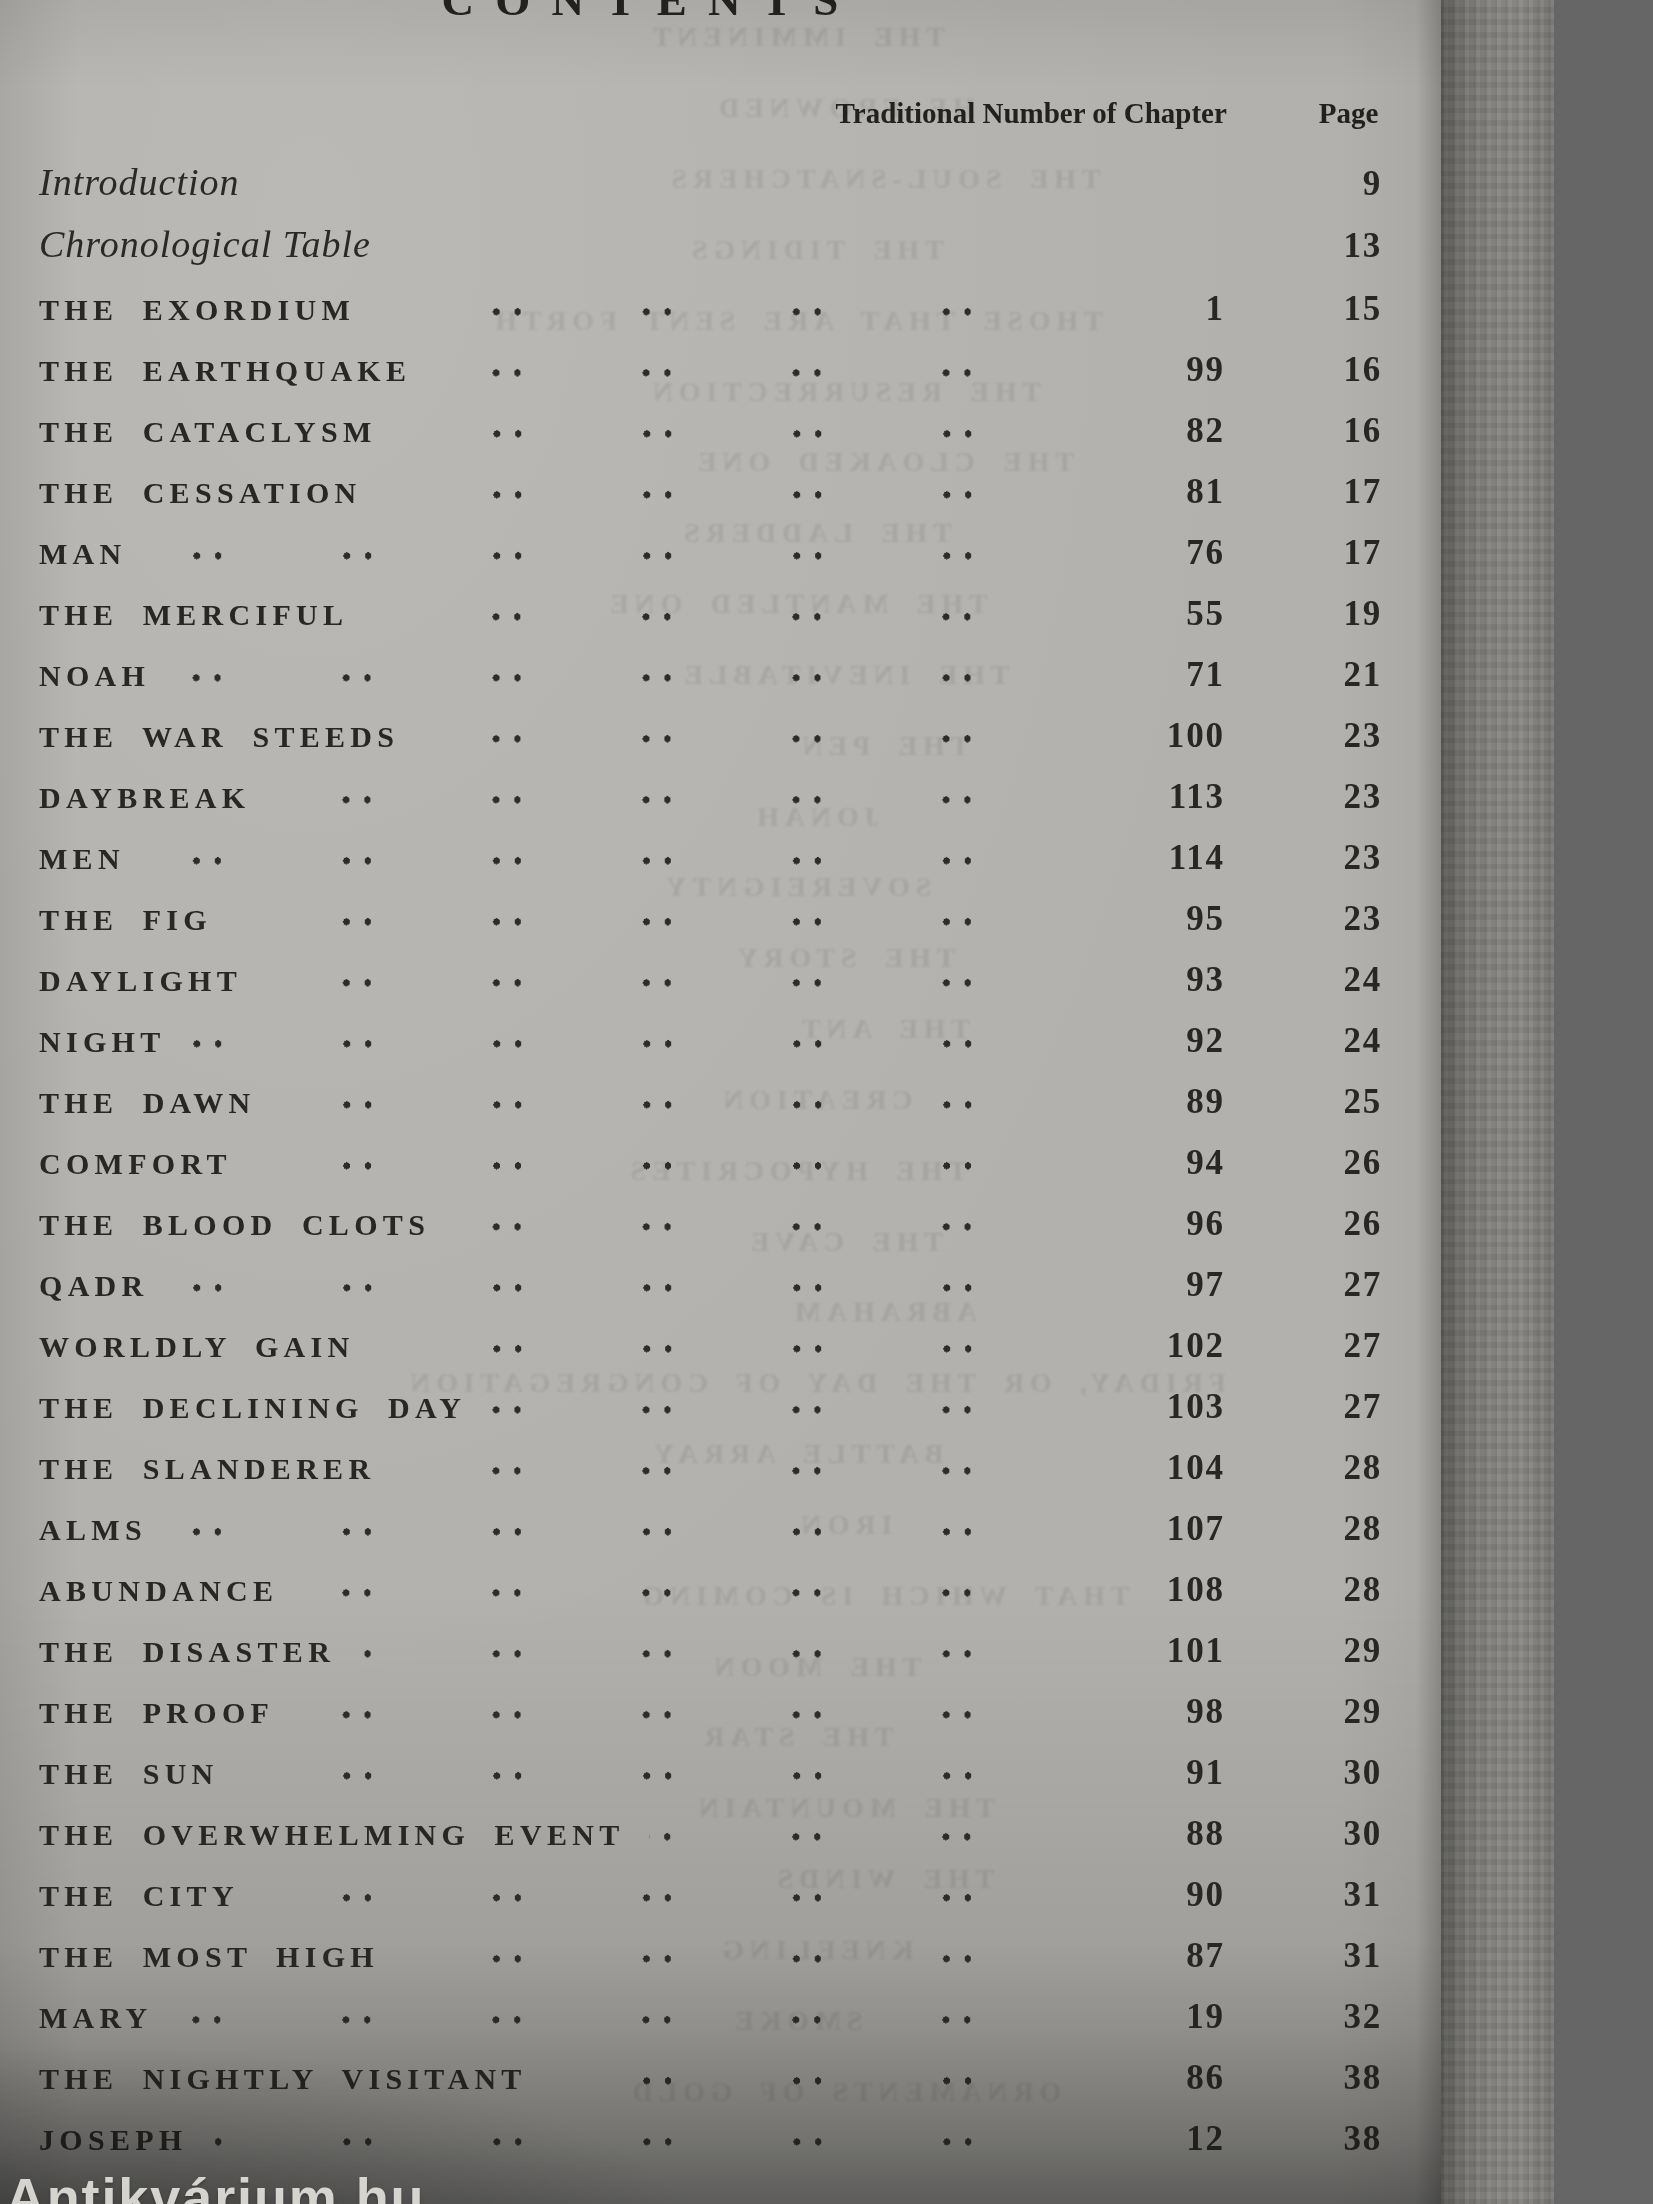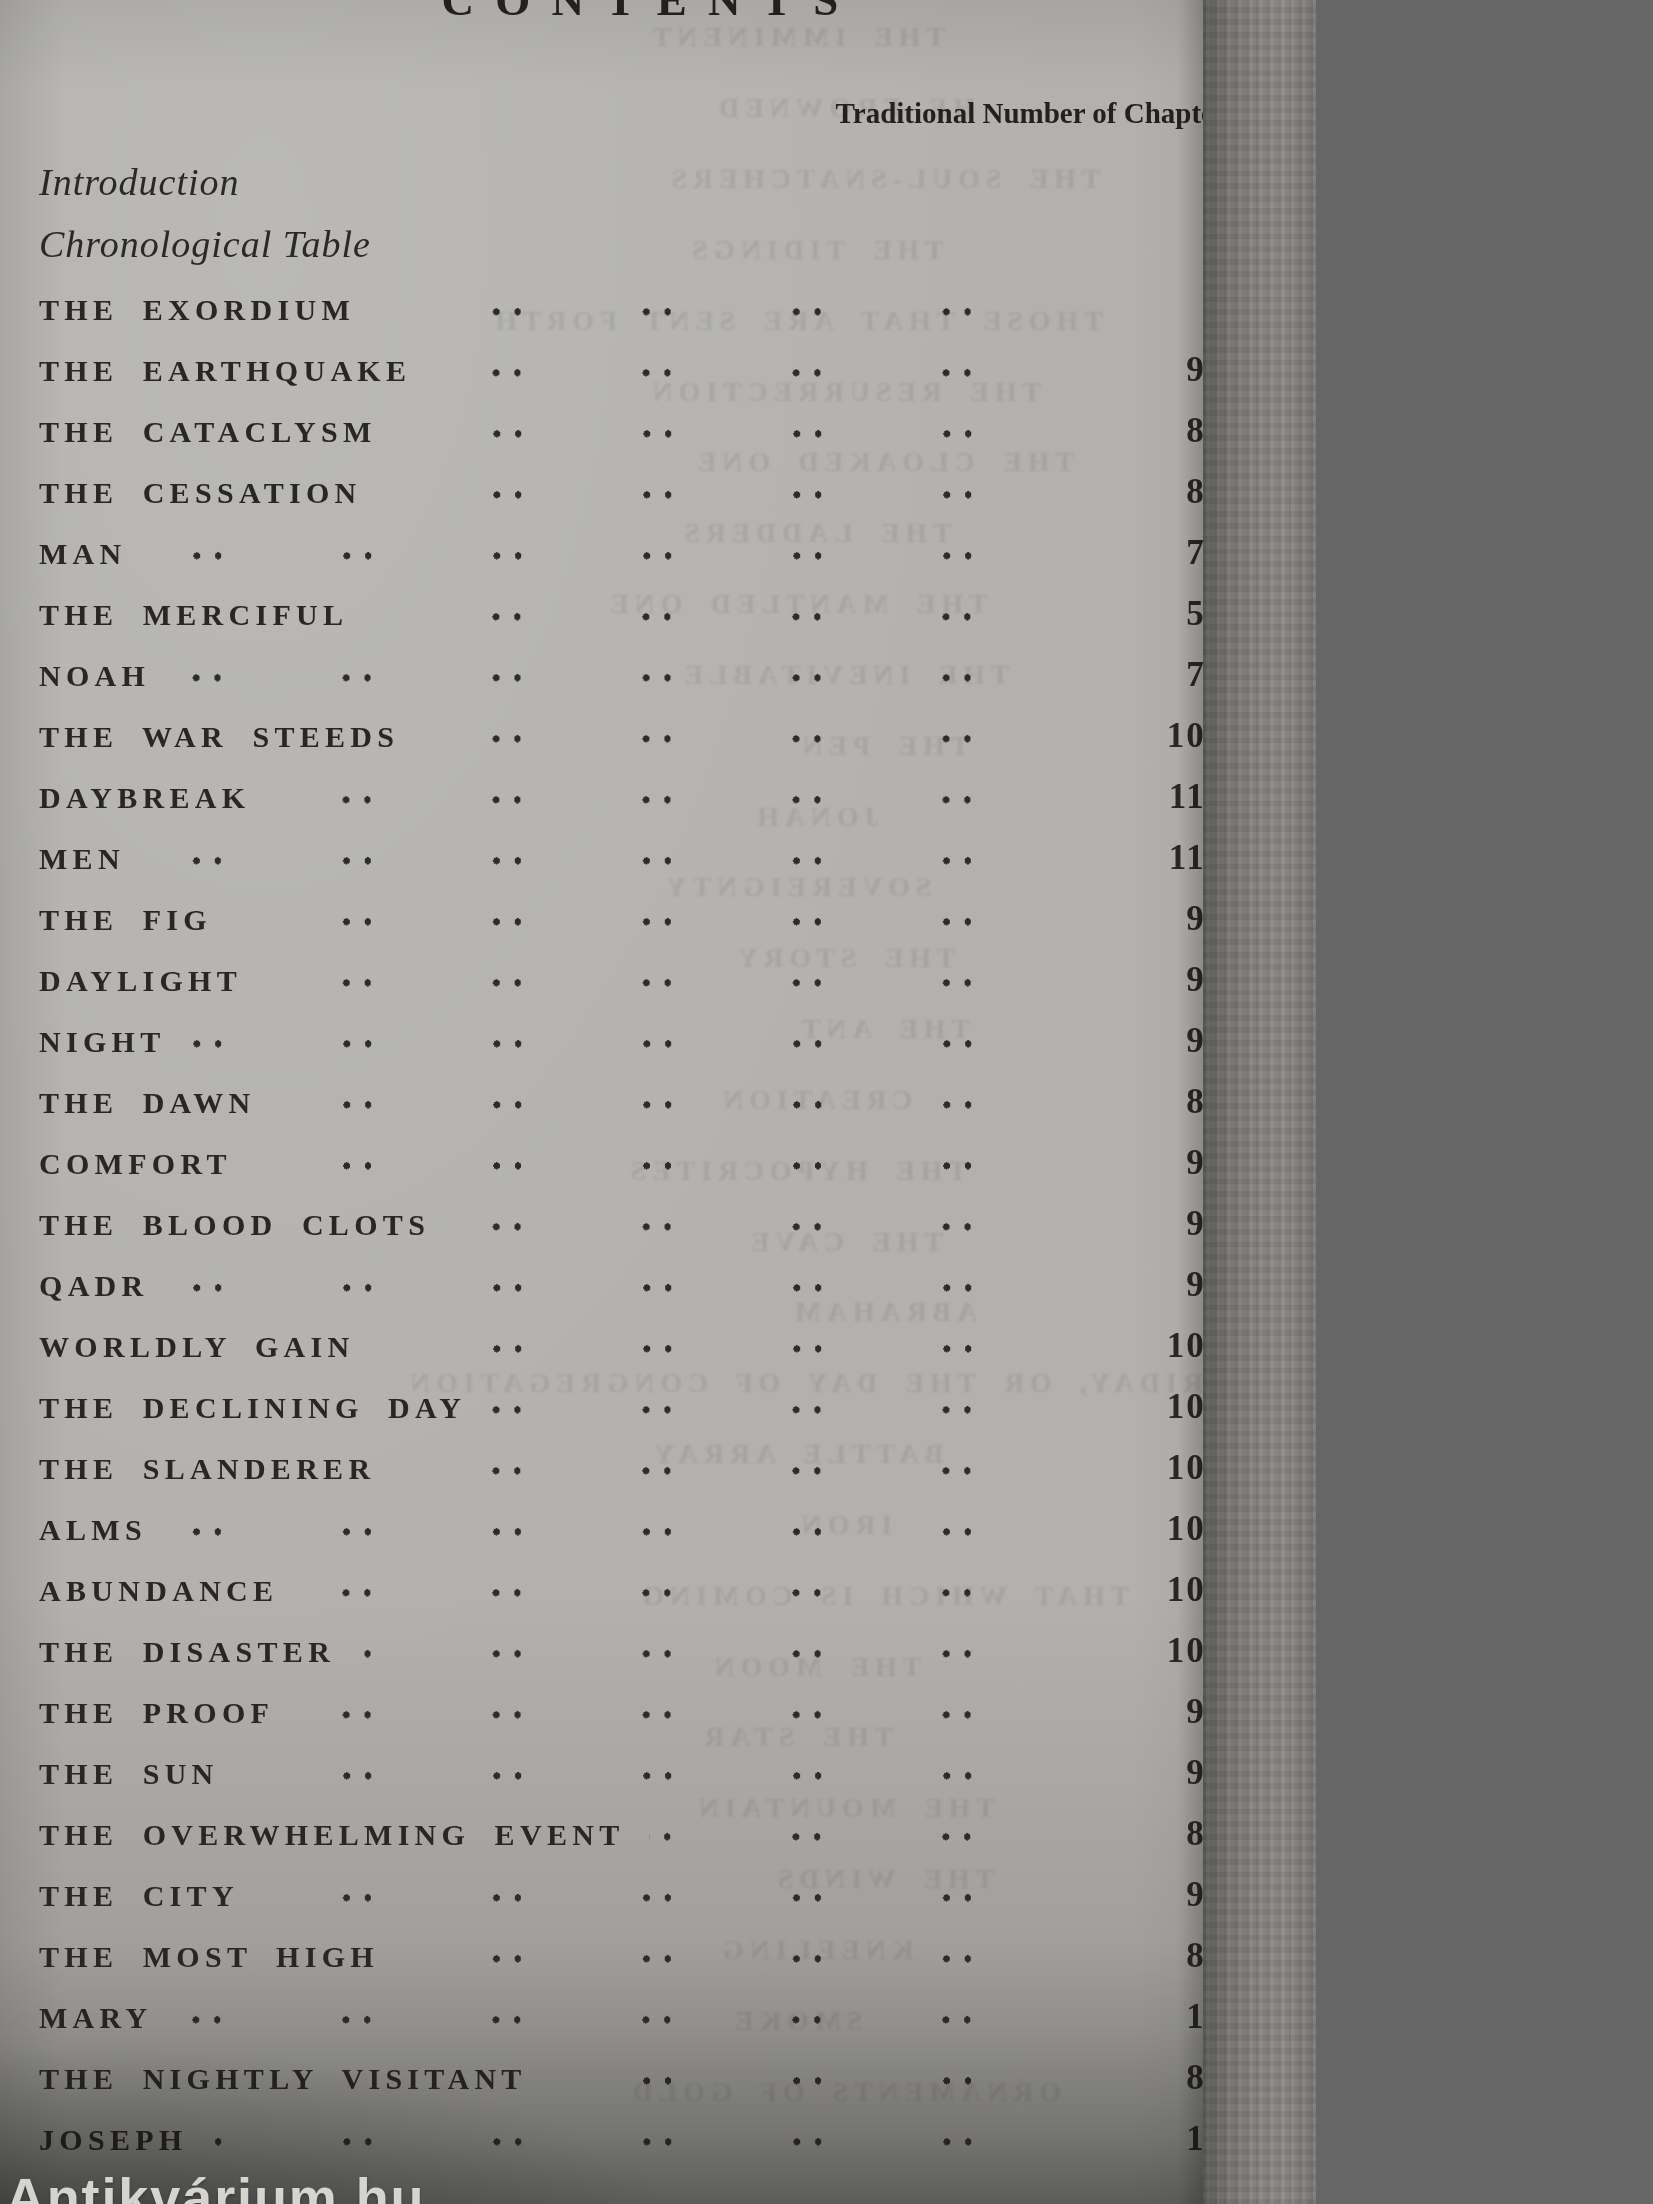--- a/index.html
+++ b/index.html
@@ -1,18 +1,18 @@
 <!DOCTYPE html>
 <html><head>
 <meta charset="utf-8">
 <style>
   html,body{margin:0;padding:0;background:#666;}
   .scan{
     position:relative;
-    width:1316px;height:2205px;
+    width:1554px;height:2205px;
     overflow:hidden;
     background-color:#b2b1ad;
     background-image:
       radial-gradient(ellipse at 20% 10%, rgba(255,255,255,0.10), transparent 55%),
       linear-gradient(180deg, rgba(0,0,0,0.07), rgba(0,0,0,0) 4%, rgba(0,0,0,0) 72%, rgba(0,0,0,0.12) 92%, rgba(0,0,0,0.26) 100%),
       linear-gradient(90deg, rgba(0,0,0,0.09), rgba(0,0,0,0) 5%, rgba(0,0,0,0) 86%, rgba(0,0,0,0.06) 93%);
     font-family:"Liberation Serif", serif;
     color:#2b2926;
   }
   

